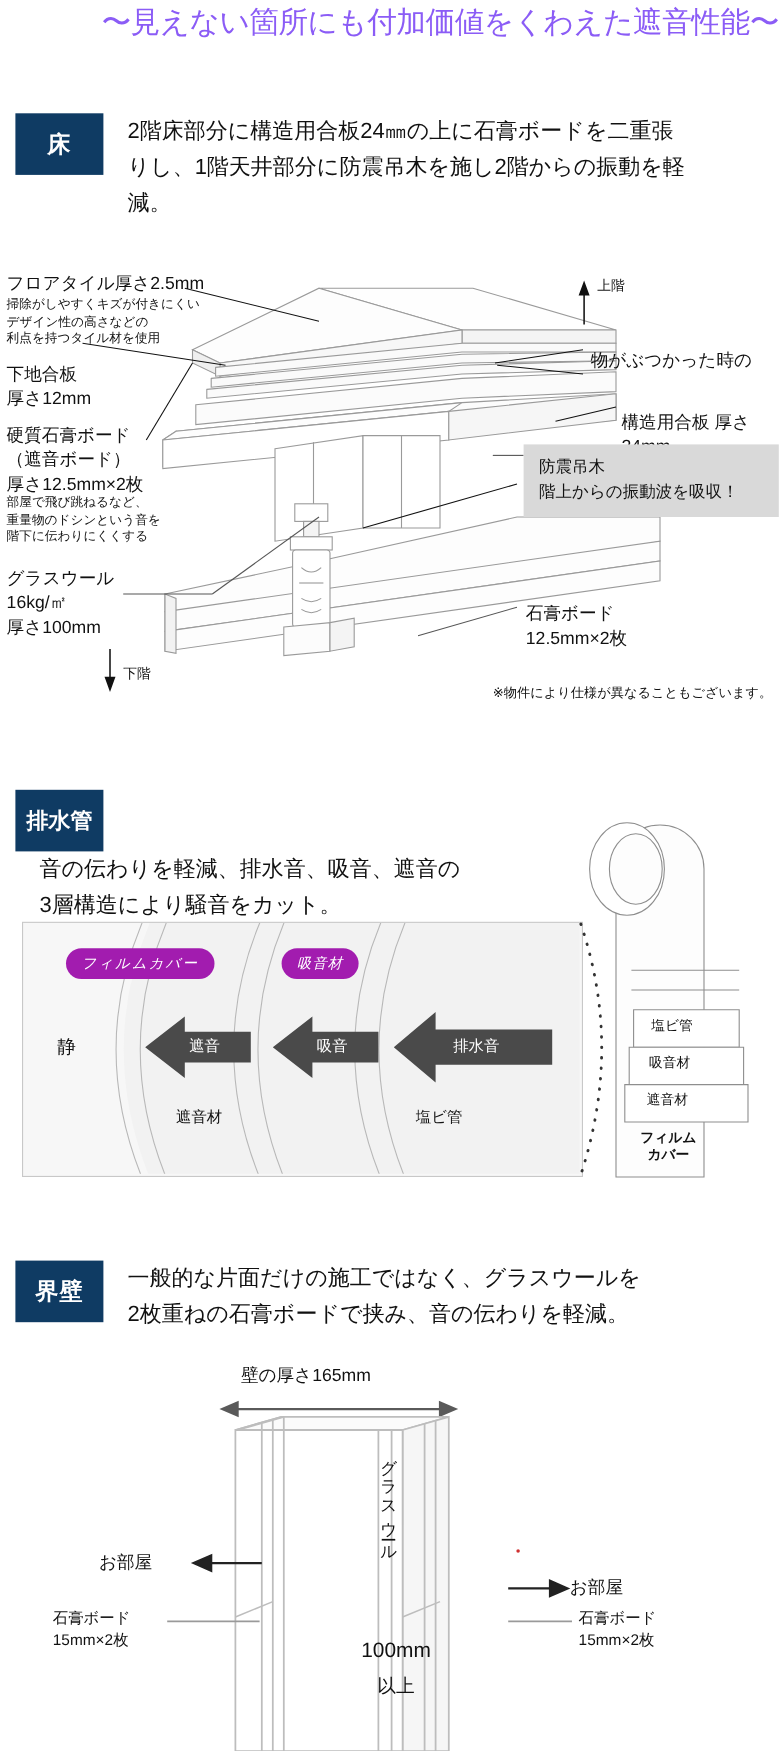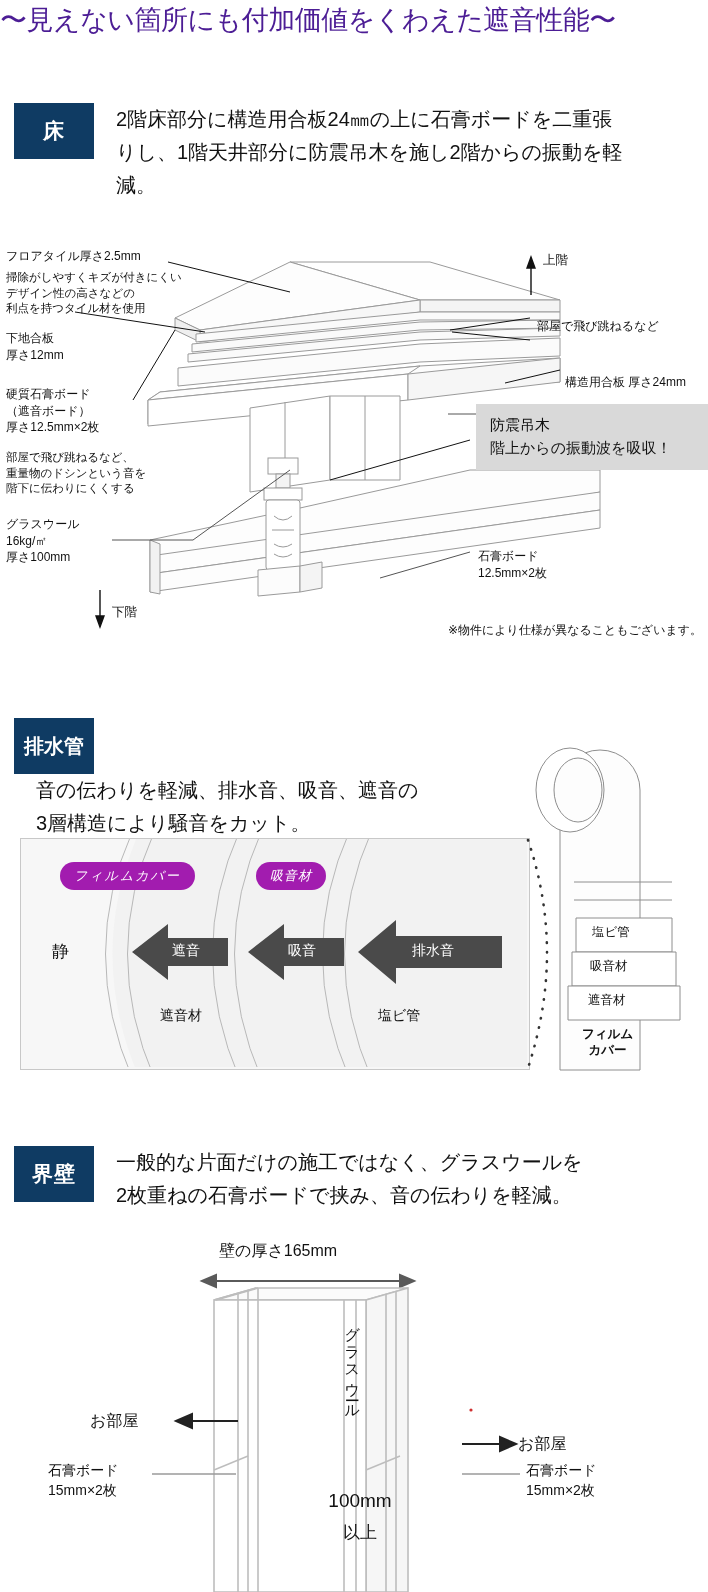--- a/index.html
+++ b/index.html
@@ -5,38 +5,38 @@
   html,body{margin:0;padding:0;}
   body{
     width:708px; height:1592px; background:#ffffff;
     font-family:"Liberation Sans","DejaVu Sans",sans-serif;
     color:#111; position:relative; overflow:hidden;
   }
   .page{position:relative;width:708px;height:1592px;}
 
   
   .headline{
-    position:absolute; left:0; top:2px; width:708px; text-align:left;
+    position:absolute; left:0; top:2px; width:708px; text-align:right;
     font-family:"Liberation Serif","DejaVu Serif",serif;
-    font-size:27px; letter-spacing:-0.5px; color:#4c1d95; white-space:nowrap;
+    font-size:27px; letter-spacing:-0.5px; color:#8b5cf6; white-space:nowrap;
   }
 
   
   .sec-head{position:absolute; display:flex; align-items:flex-start;}
   .badge{
     width:80px; height:56px; background:#0f3b63; color:#fff;
     display:flex; align-items:center; justify-content:center;
     font-size:21px; font-weight:bold; letter-spacing:1px; flex:none;
   }
   .badge.wide{letter-spacing:0px;font-size:20px;}
   .sec-text{font-size:20px; line-height:1.65; color:#111; margin-left:22px;}
 
   
   .ann{position:absolute; font-size:12.5px; line-height:1.38; color:#111; white-space:pre-line;}
-  .ann.big{font-size:12px;}
+  .ann.big{font-size:16px;}
   .ann.sm{font-size:11.5px; line-height:1.35;}
   .note{position:absolute; font-size:12px; color:#111;}
 
   .svg-abs{position:absolute; left:0; top:0;}
 
   
   .callout{
     position:absolute; background:#d9d9d9; color:#111;
     font-size:15px; line-height:1.55; padding:9px 12px 10px 14px;
   }
@@ -175,21 +175,21 @@
 厚さ12.5mm×2枚</div>
   <div class="ann sm" style="left:6px;  top:450px;">部屋で飛び跳ねるなど、
 重量物のドシンという音を
 階下に伝わりにくくする</div>
   <div class="ann big" style="left:6px;  top:516px;">グラスウール
 16kg/㎡
 厚さ100mm</div>
   <div class="ann" style="left:112px;top:604px;">下階</div>
 
   <div class="ann" style="left:543px;top:252px;">上階</div>
-  <div class="ann big" style="left:537px;top:318px;">部屋で飛び跳ねるなど</div>
+  <div class="ann big" style="left:537px;top:318px;">物がぶつかった時の</div>
   <div class="ann big" style="left:565px;top:374px;">構造用合板 厚さ24mm</div>
   <div class="callout" style="left:476px;top:404px;width:220px;">
     <div>防震吊木</div>
     <div>階上からの振動波を吸収！</div>
   </div>
   <div class="ann big" style="left:478px;top:548px;">石膏ボード
 12.5mm×2枚</div>
   <div class="note" style="left:448px;top:622px;">※物件により仕様が異なることもございます。</div>
 
   <div class="sec-head" style="left:14px; top:718px; width:680px;flex-direction:column;">

